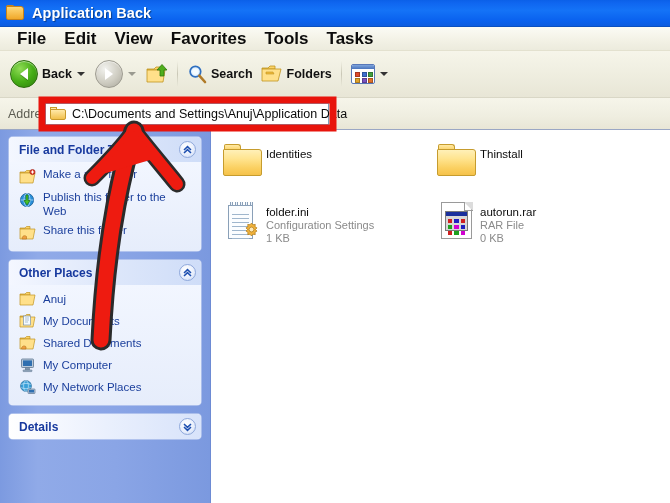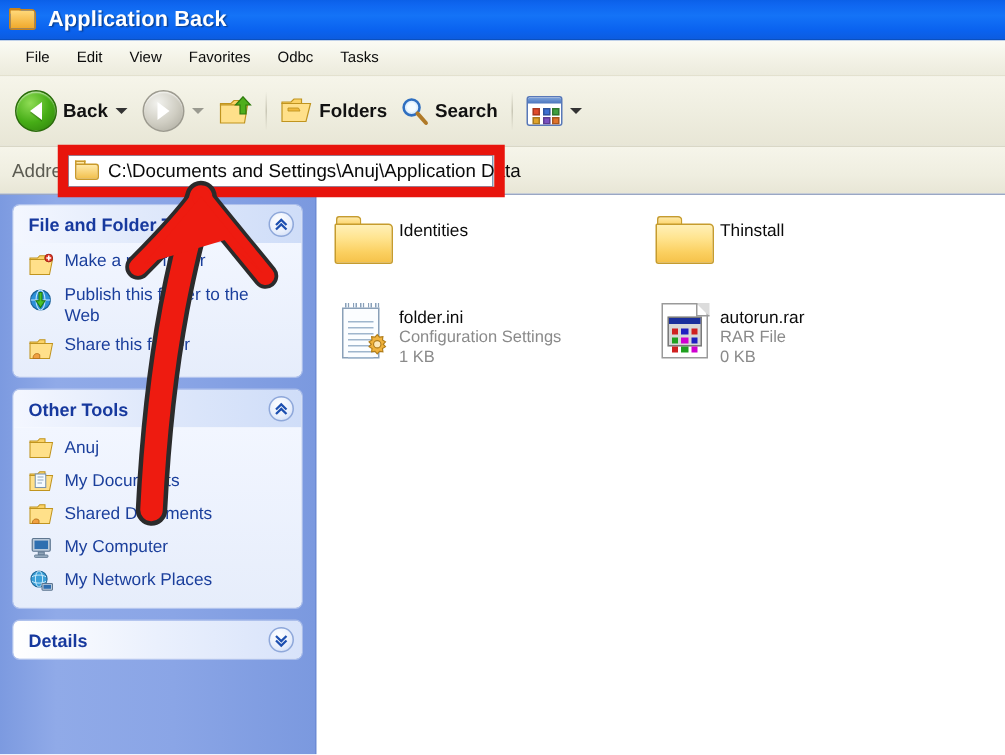--- a/index.html
+++ b/index.html
@@ -46,22 +46,23 @@
   }
 
   
   .menubar {
     position: absolute; left: 0; top: 27px; width: 670px; height: 24px;
     background: linear-gradient(to bottom, #fbfbf5 0%, #f3f2e6 55%, #ecebdd 100%);
     display: flex; align-items: center; padding-left: 8px;
     border-bottom: 1px solid #e3e1cf;
   }
   .menu-item {
-    font-size: 10px; color: #0b0b0b; padding: 2px 9px; cursor: default;
+    font-size: 17px; color: #0b0b0b; padding: 2px 9px; cursor: default;
     white-space: nowrap;
+    font-weight: bold;
   }
 
   
   .toolbar {
     position: absolute; left: 0; top: 51px; width: 670px; height: 47px;
     background: linear-gradient(to bottom, #f6f5ea 0%, #efeee0 50%, #e8e6d6 100%);
     display: flex; align-items: center; padding-left: 6px;
     border-bottom: 1px solid #d9d7c6;
   }
   .tb-btn {
@@ -310,21 +311,21 @@
         <div class="back"></div>
     </div>
     <div class="title-text">Application Back</div>
   </div>
 
   <div class="menubar">
     <div class="menu-item">File</div>
     <div class="menu-item">Edit</div>
     <div class="menu-item">View</div>
     <div class="menu-item">Favorites</div>
-    <div class="menu-item">Odbc</div>
+    <div class="menu-item">Tools</div>
     <div class="menu-item">Tasks</div>
   </div>
 
   <div class="toolbar">
 
     <div class="tb-btn">
       <div class="circ green">
         <div class="tri-l"></div>
       </div>
       <div class="tb-label">Back</div>
@@ -340,37 +341,37 @@
 
     <div class="tb-btn">
       <svg class="ico-up" viewBox="0 0 22 20">
         <path d="M1 5 L8 5 L10 3 L16 3 L16 6 L1 6 Z" fill="#fbd368" stroke="#c0941f" stroke-width="0.8"></path>
         <path d="M1 6 L19 6 L17 18 L1 18 Z" fill="#ffe08a" stroke="#c0941f" stroke-width="0.8"></path>
         <path d="M14 12 L14 6 L11 6 L16 0.5 L21 6 L18 6 L18 12 Z" fill="#4fae1c" stroke="#2e7a0d" stroke-width="0.8"></path>
       </svg>
     </div>
 
     <div class="tb-sep"></div>
+
+    <div class="tb-btn">
+      <svg class="ico-search" viewBox="0 0 20 20">
+        <circle cx="8.4" cy="7.6" r="5.3" fill="#dff0ff" stroke="#2f6fc0" stroke-width="1.7"></circle>
+        <circle cx="8.4" cy="7.6" r="3.2" fill="#f4fbff"></circle>
+        <line x1="12.3" y1="11.6" x2="18" y2="18" stroke="#b07a28" stroke-width="2.6" stroke-linecap="round"></line>
+      </svg>
+      <div class="tb-label">Search</div>
+    </div>
 
     <div class="tb-btn">
       <svg class="ico-folders" viewBox="0 0 22 18">
         <path d="M1 3 L7 3 L9 1 L14 1 L14 4 L1 4 Z" fill="#fbd368" stroke="#c0941f" stroke-width="0.8"></path>
         <path d="M1 4 L20 4 L17 16 L1 16 Z" fill="#ffe08a" stroke="#c0941f" stroke-width="0.8"></path>
         <path d="M5 7 L12 7 L13 9 L5 9 Z" fill="#f0b93c" stroke="#c0941f" stroke-width="0.6"></path>
       </svg>
       <div class="tb-label">Folders</div>
-    </div>
-
-    <div class="tb-btn">
-      <svg class="ico-search" viewBox="0 0 20 20">
-        <circle cx="8.4" cy="7.6" r="5.3" fill="#dff0ff" stroke="#2f6fc0" stroke-width="1.7"></circle>
-        <circle cx="8.4" cy="7.6" r="3.2" fill="#f4fbff"></circle>
-        <line x1="12.3" y1="11.6" x2="18" y2="18" stroke="#b07a28" stroke-width="2.6" stroke-linecap="round"></line>
-      </svg>
-      <div class="tb-label">Search</div>
     </div>
 
     <div class="tb-sep"></div>
 
     <div class="tb-btn">
       <div class="ico-views">
         <div class="vbar"></div>
         <i class="g" style="left:3px;  top:7px;  background:#e04a2a;"></i>
         <i class="g" style="left:10px; top:7px;  background:#3d6fd0;"></i>
         <i class="g" style="left:16px; top:7px;  background:#3f9f3f;"></i>
@@ -430,21 +431,21 @@
             <path d="M1 4 L16 4 L14 14 L1 14 Z" fill="#ffe08a" stroke="#c0941f" stroke-width="0.7"></path>
             <path d="M3 14 C3 10.5 6 10 7.5 11.5 L7.5 14 Z" fill="#f0a040" stroke="#b4701a" stroke-width="0.6"></path>
           </svg>
           <div class="task-label">Share this folder</div>
         </div>
       </div>
     </div>
 
     <div class="panel">
       <div class="panel-head">
-        <div class="panel-title">Other Tools</div>
+        <div class="panel-title">Other Places</div>
         <div class="chev">
           <svg width="11" height="11" viewBox="0 0 11 11">
             <path d="M2 6 L5.5 2.6 L9 6" fill="none" stroke="#1d4fb0" stroke-width="1.5"></path>
             <path d="M2 9 L5.5 5.6 L9 9" fill="none" stroke="#1d4fb0" stroke-width="1.5"></path>
           </svg>
         </div>
       </div>
       <div class="panel-body">
         <div class="place">
           <svg class="place-ico" viewBox="0 0 18 16">

